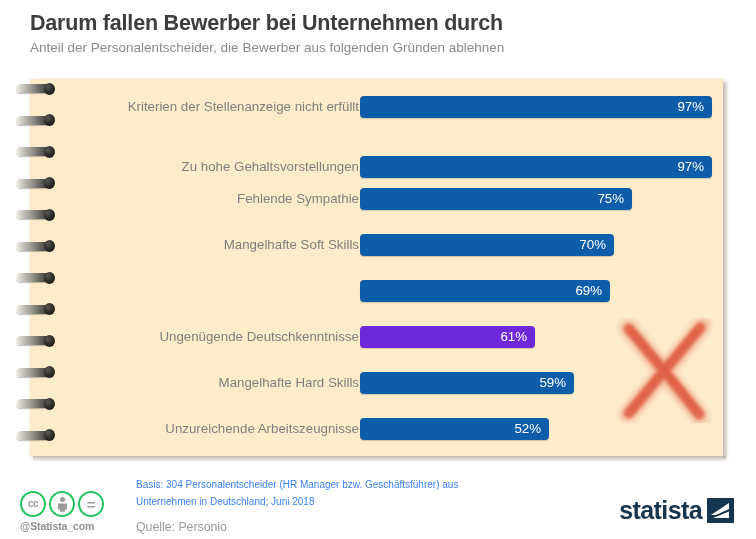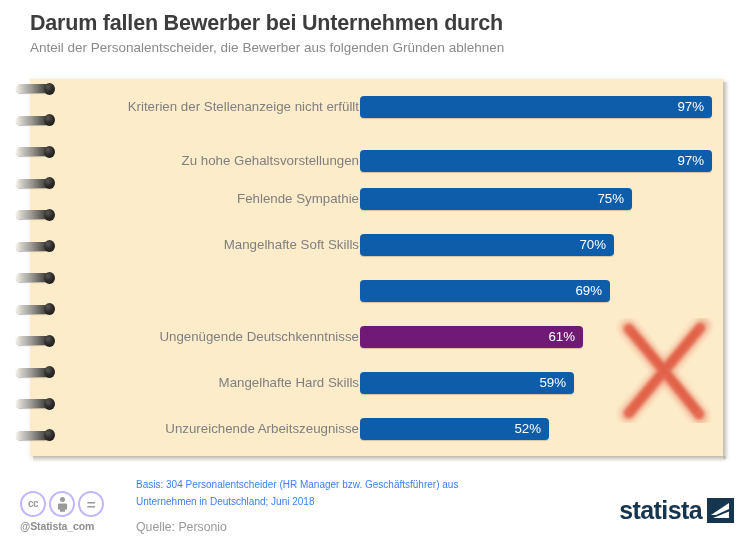--- a/index.html
+++ b/index.html
@@ -190,21 +190,21 @@
     width: 96px;
   }
   .cc-icons {
     display: flex;
     gap: 3px;
   }
   .cc-circle {
     width: 26px;
     height: 26px;
     border-radius: 50%;
-    border: 2px solid #c4b5fd;
+    border: 2px solid #22c55e;
     box-sizing: border-box;
     display: flex;
     align-items: center;
     justify-content: center;
     color: #9a9a9a;
   }
   .cc-circle .cc-txt {
     font-size: 10px;
     font-weight: bold;
     letter-spacing: -0.5px;
@@ -284,21 +284,21 @@
 
   <div class="chart" id="chart">
       <div class="row" style="top: 13px;">
         <div class="row-label">Kriterien der Stellenanzeige nicht erfüllt</div>
         <div class="bar-track">
           <div class="bar" style="width: 352px; background: rgb(14, 93, 170);">
             <span class="bar-value">97%</span>
           </div>
         </div>
       </div>
-      <div class="row" style="top: 67px;">
+      <div class="row" style="top: 73px;">
         <div class="row-label">Zu hohe Gehaltsvorstellungen</div>
         <div class="bar-track">
           <div class="bar" style="width: 352px; background: rgb(14, 93, 170);">
             <span class="bar-value">97%</span>
           </div>
         </div>
       </div>
       <div class="row" style="top: 105px;">
         <div class="row-label">Fehlende Sympathie</div>
         <div class="bar-track">
@@ -318,21 +318,21 @@
       <div class="row" style="top: 197px;">
         <div class="bar-track">
           <div class="bar" style="width: 250px; background: rgb(14, 93, 170);">
             <span class="bar-value">69%</span>
           </div>
         </div>
       </div>
       <div class="row" style="top: 243px;">
         <div class="row-label">Ungenügende Deutschkenntnisse</div>
         <div class="bar-track">
-          <div class="bar" style="width: 223px; background: #701a75;">
+          <div class="bar" style="width: 175px; background: #6d28d9;">
             <span class="bar-value">61%</span>
           </div>
         </div>
       </div>
       <div class="row" style="top: 289px;">
         <div class="row-label">Mangelhafte Hard Skills</div>
         <div class="bar-track">
           <div class="bar" style="width: 214px; background: rgb(14, 93, 170);">
             <span class="bar-value">59%</span>
           </div>

